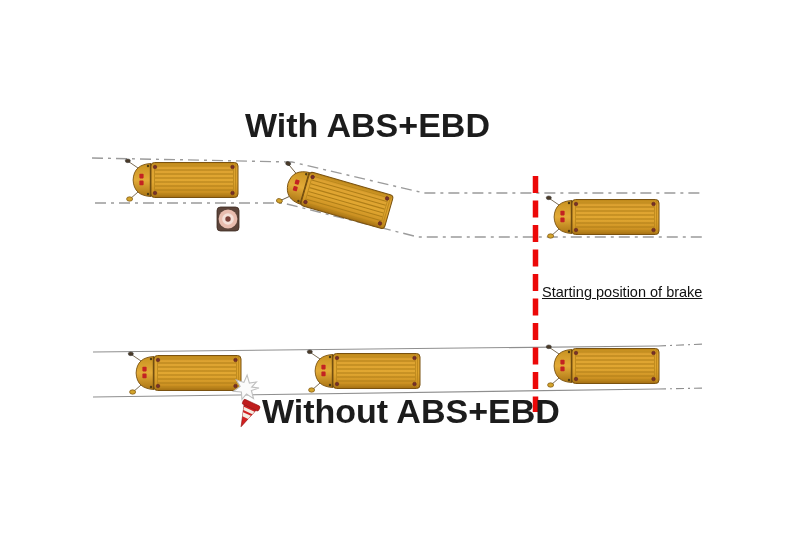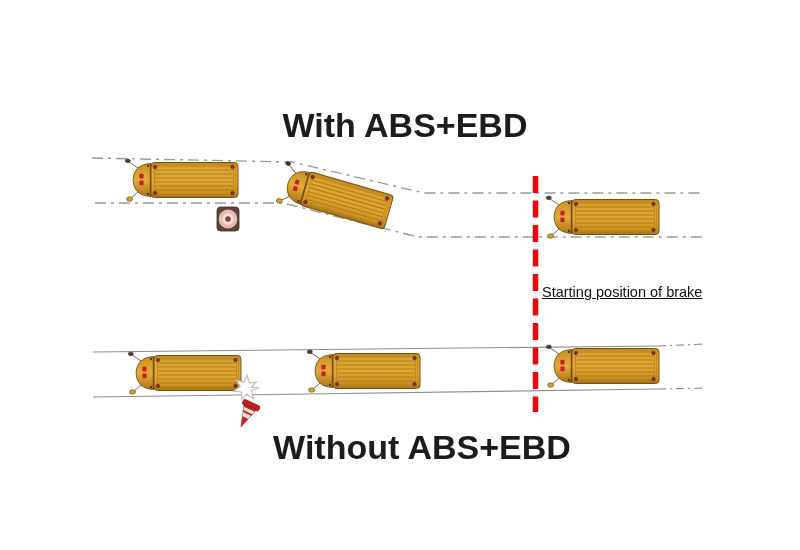--- a/index.html
+++ b/index.html
@@ -9,27 +9,27 @@
     background:#ffffff;
     overflow:hidden;
     font-family:"Liberation Sans", sans-serif;
   }
   .layer{position:absolute;left:0;top:0;}
   .title{
     position:absolute;
     font-size:34px;
     font-weight:600;
     color:#1c1c1c;
-    text-align:center;
+    text-align:left;
     width:320px;
     letter-spacing:0px;
     white-space:nowrap;
   }
   .title-top{left:245px;top:106px;}
-  .title-bottom{left:262px;top:428px;}
+  .title-bottom{left:262px;top:392px;}
   .brake-label{
     position:absolute;
     left:542px;top:284px;
     font-size:14.5px;
     color:#111111;
     white-space:nowrap;
     text-decoration:underline;
   }
 </style>
 </head>

